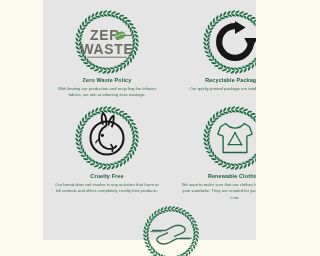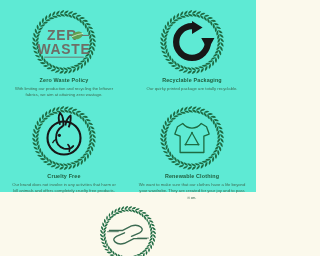--- a/index.html
+++ b/index.html
@@ -9,23 +9,24 @@
   body {
     width: 256px;
     height: 256px;
     background: #FBF9EC;
     font-family: "Liberation Sans", sans-serif;
     overflow: hidden;
     position: relative;
   }
   .page {
     width: 256px;
-    height: 192px;
+    height: 240px;
     position: relative;
-    background: #5eead4;
+    background: #e5e5e5;
+    margin-left: 43px;
   }
   .grid {
     display: flex;
     flex-wrap: wrap;
     width: 256px;
   }
   .cell {
     width: 128px;
     box-sizing: border-box;
     display: flex;

